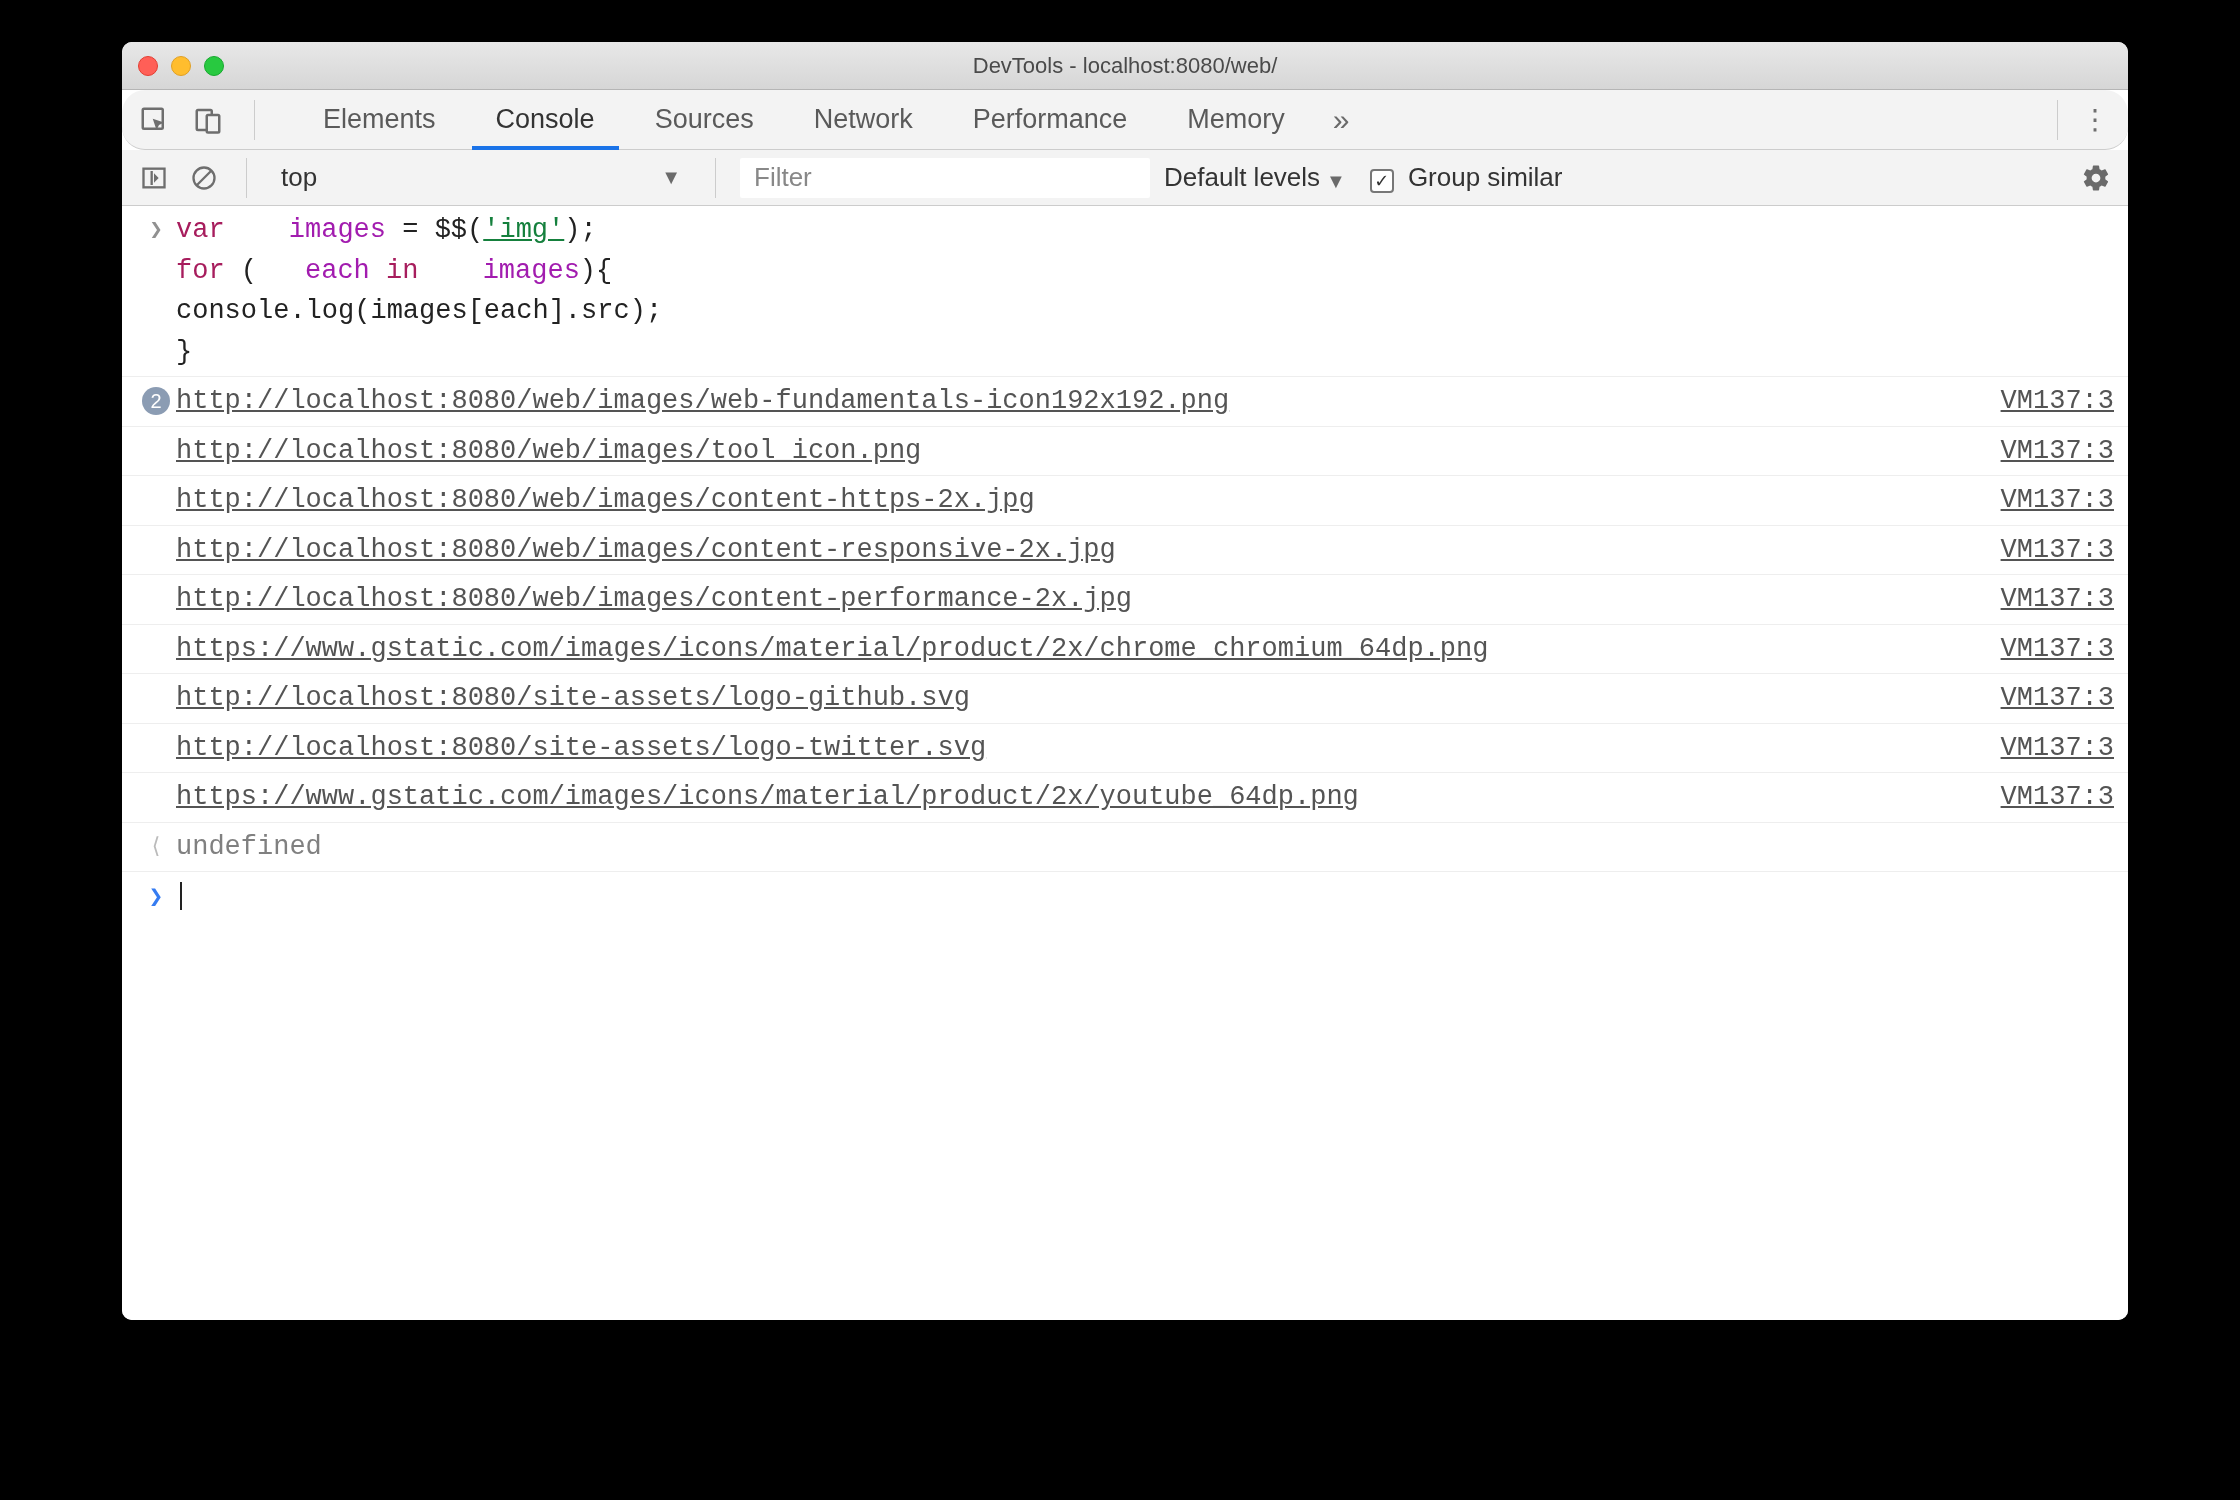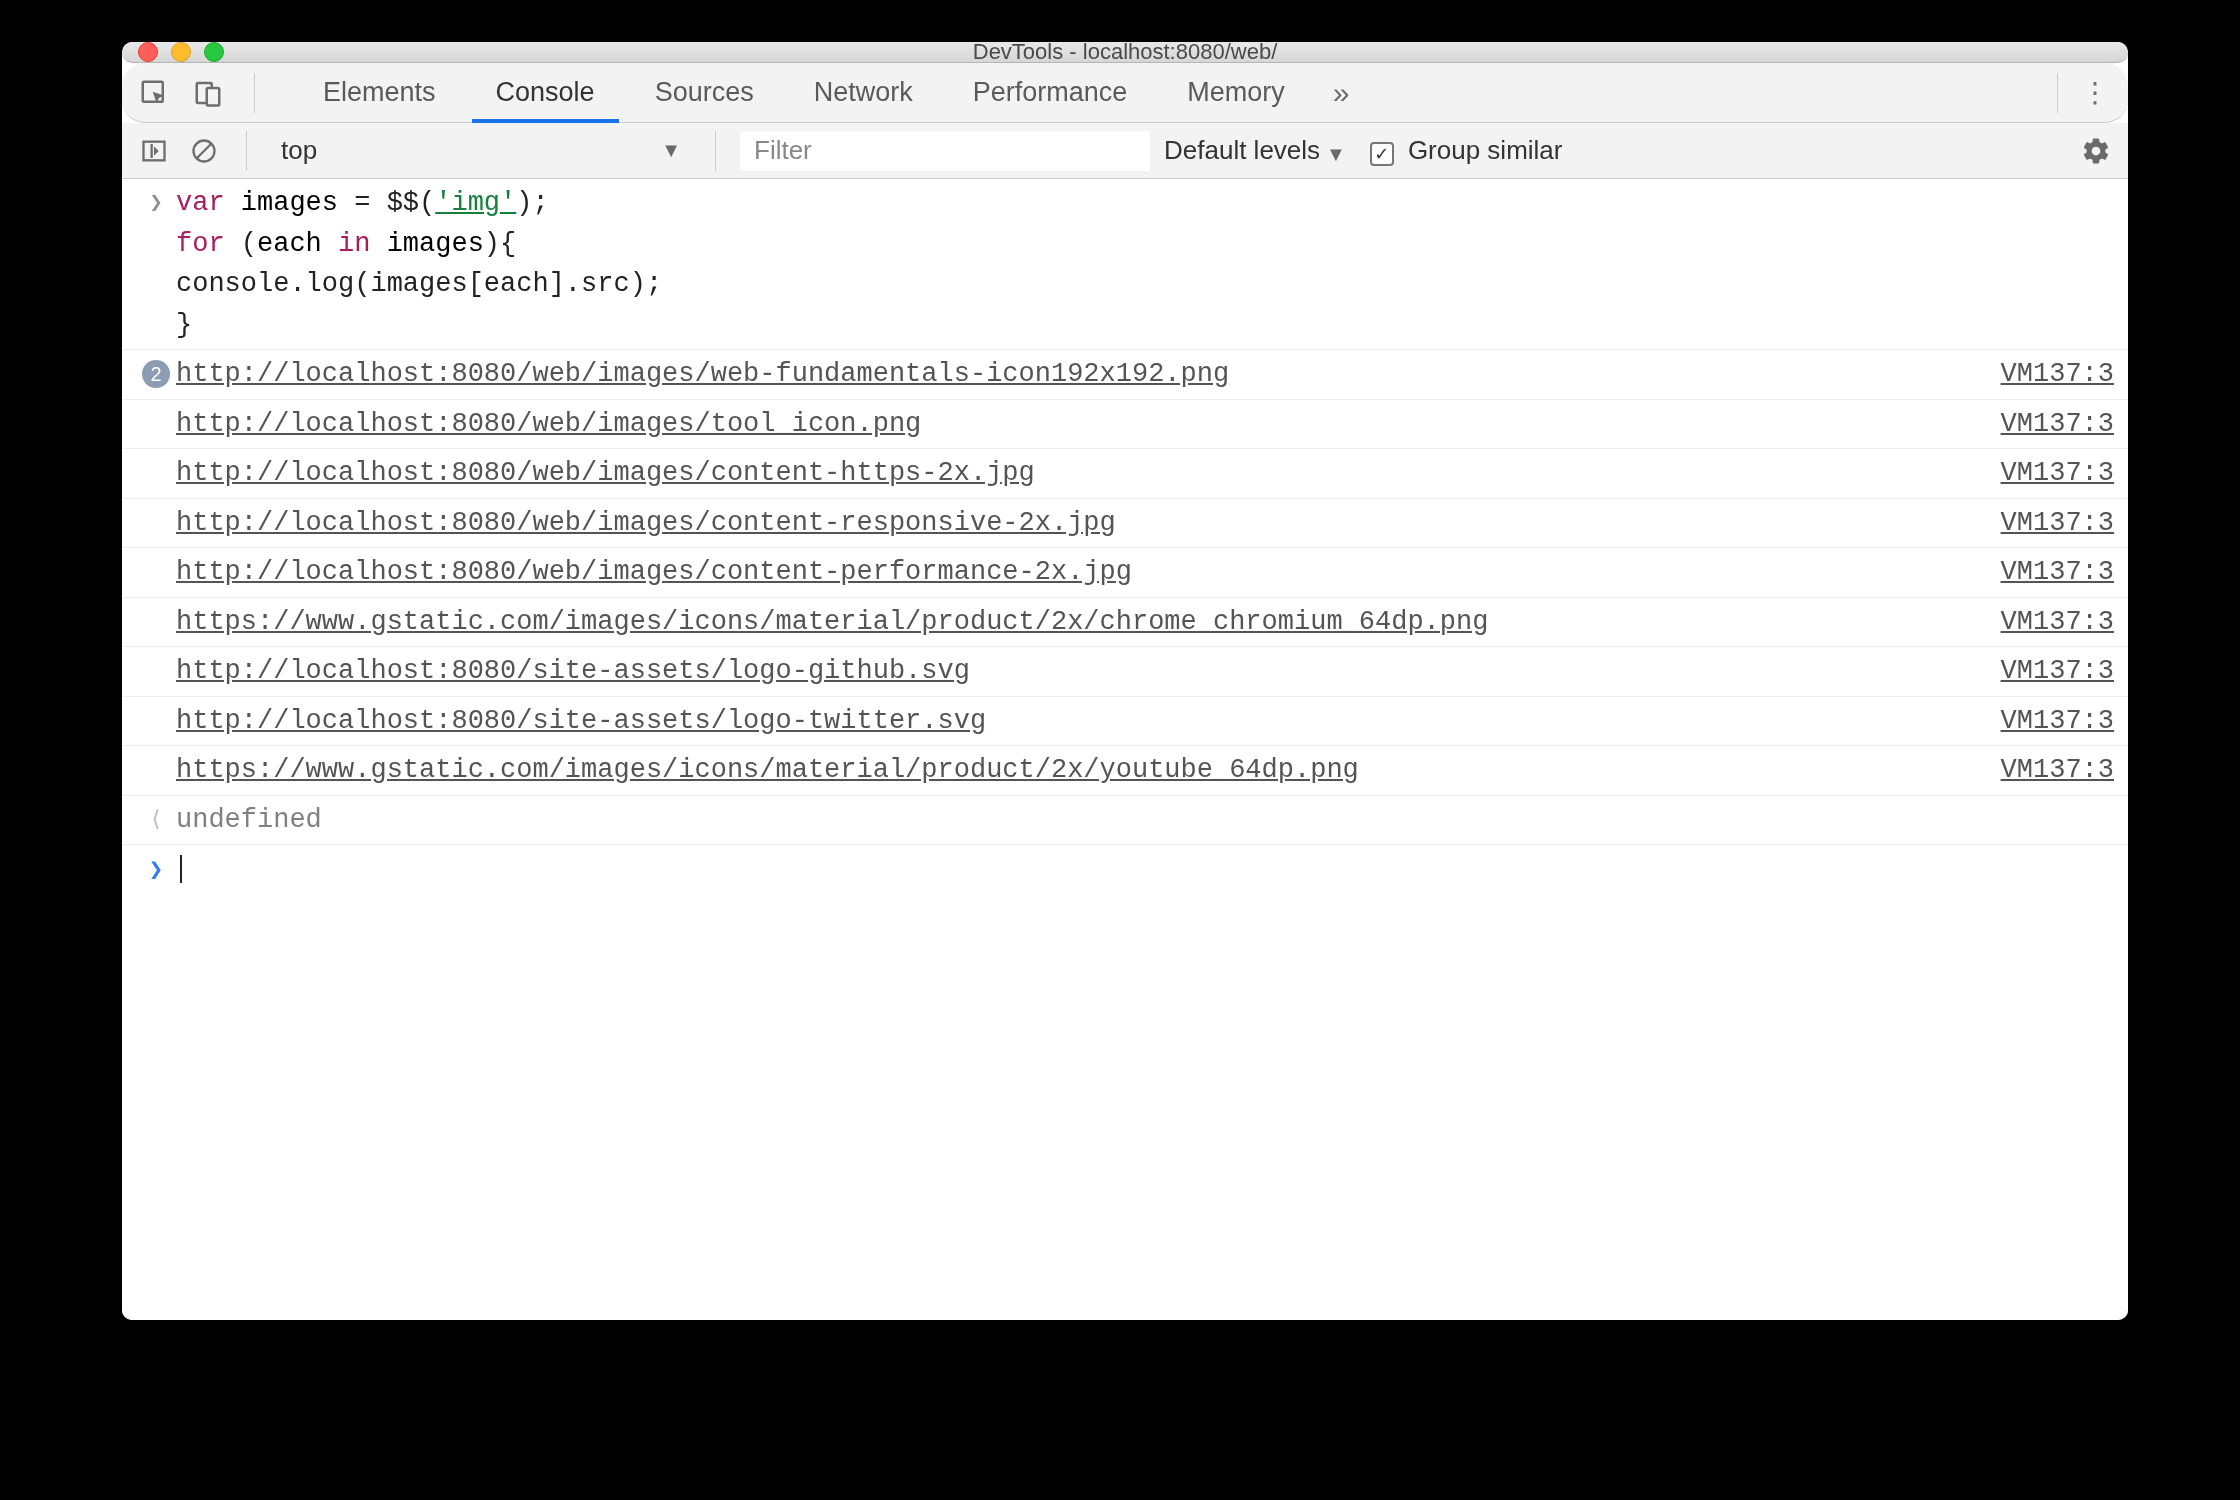--- a/index.html
+++ b/index.html
@@ -19,27 +19,26 @@
     width: 2006px;
     height: 1278px;
     background: #fff;
     border-radius: 10px;
     overflow: hidden;
     box-shadow: 0 20px 60px rgba(0,0,0,0.5);
     display: flex;
     flex-direction: column;
   }
   .titlebar {
-    height: 21px;
+    height: 48px;
     background: linear-gradient(#e8e8e8, #d6d6d6);
     border-bottom: 1px solid #b5b5b5;
     display: flex;
     align-items: center;
     position: relative;
-    border-radius: 19px;
   }
   .traffic-lights {
     display: flex;
     gap: 13px;
     padding-left: 16px;
   }
   .traffic-light {
     width: 20px; height: 20px; border-radius: 50%;
   }
   .tl-close { background: #ff5f57; border: 1px solid #e33e32; }
@@ -202,21 +201,21 @@
   .source-link {
     flex: none;
     color: #545454;
     text-decoration: underline;
     padding-left: 12px;
     white-space: nowrap;
   }
 
   
   .code .kw { color: #a71d5d; }
-  .code .ident { color: #000000; }
+  .code .ident { color: #a21caf; margin-left: 48px; }
   .code .str { color: #15803d; text-decoration: underline; }
   .code .plain { color: #222; }
 
   .badge {
     display: inline-flex;
     align-items: center;
     justify-content: center;
     min-width: 28px;
     height: 28px;
     border-radius: 14px;

